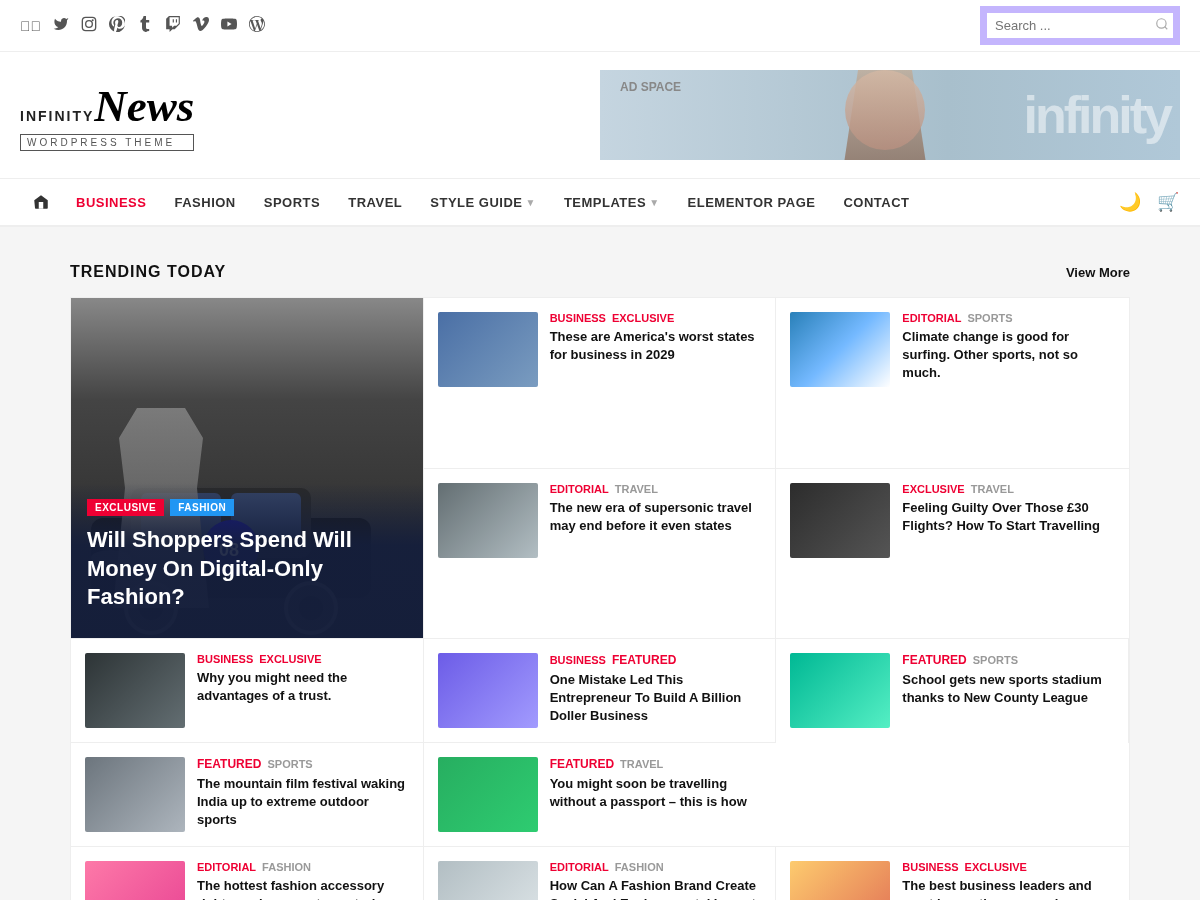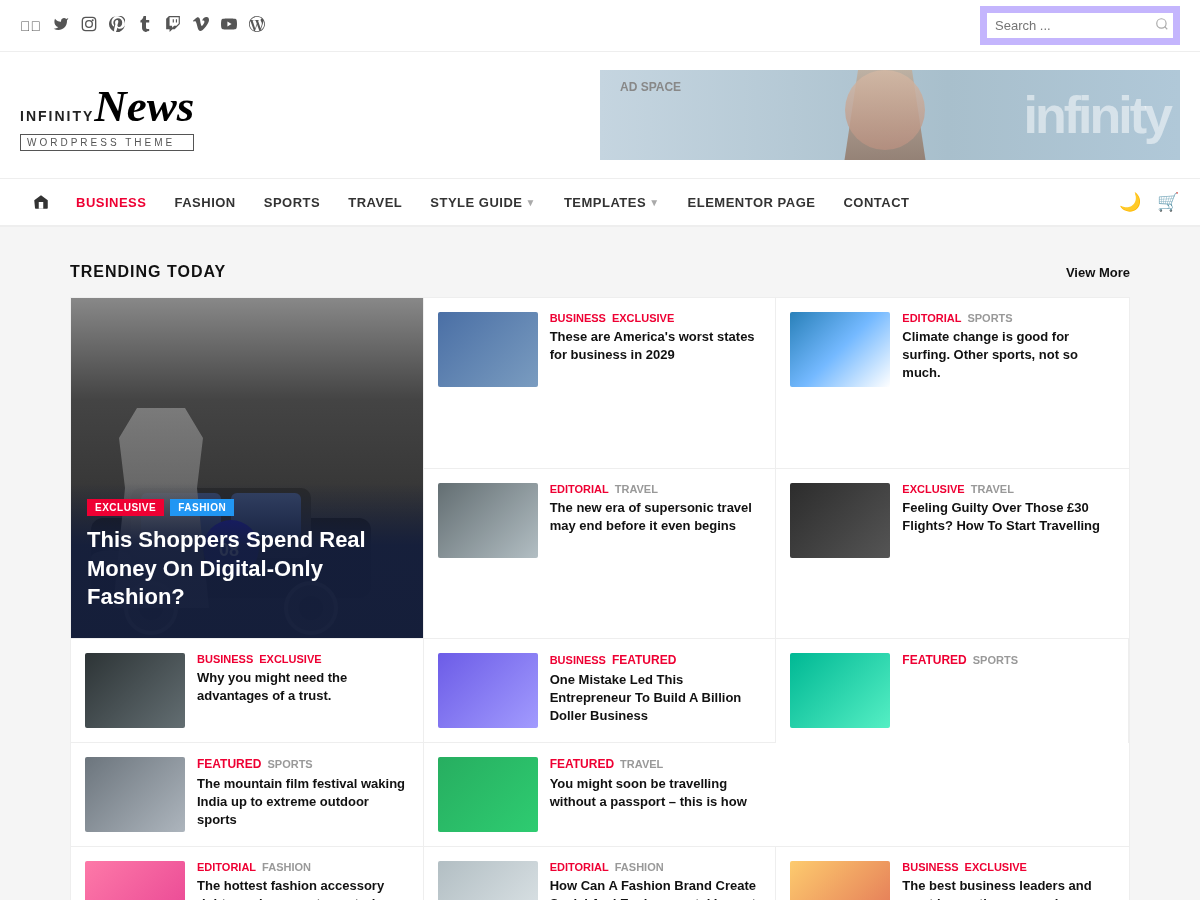--- a/index.html
+++ b/index.html
@@ -353,21 +353,21 @@
           <text x="148" y="118" font-size="18" font-weight="900" fill="#fff">08</text>
         </svg>
 
         <div style="position:absolute;bottom:30px;left:30px;width:120px;height:200px;background:linear-gradient(180deg,#888 0%,#555 100%);clip-path:polygon(30% 0%,70% 0%,85% 15%,80% 40%,90% 100%,10% 100%,20% 40%,15% 15%);opacity:0.8;"></div>
       </div>
       <div class="featured-overlay">
         <div class="tag-row">
           <span class="tag tag-exclusive">EXCLUSIVE</span>
           <span class="tag tag-fashion">FASHION</span>
         </div>
-        <div class="featured-title">This Shoppers Spend Real Money On Digital-Only Fashion?</div>
+        <div class="featured-title">Will Shoppers Spend Will Money On Digital-Only Fashion?</div>
       </div>
     </div>
 
     <div class="article-cell">
       <div class="article-thumb">
         <div class="img-city"></div>
       </div>
       <div class="article-content">
         <div class="article-tags">
           <span class="tag-business">BUSINESS</span>
@@ -392,21 +392,21 @@
 
     <div class="article-cell">
       <div class="article-thumb">
         <div class="img-road"></div>
       </div>
       <div class="article-content">
         <div class="article-tags">
           <span class="tag-editorial">EDITORIAL</span>
           <span class="tag-travel">TRAVEL</span>
         </div>
-        <div class="article-title">The new era of supersonic travel may end before it even begins</div>
+        <div class="article-title">The new era of supersonic travel may end before it even states</div>
       </div>
     </div>
 
     <div class="article-cell" style="border-right:none;">
       <div class="article-thumb">
         <div class="img-travel-woman"></div>
       </div>
       <div class="article-content">
         <div class="article-tags">
           <span class="tag-exclusive2">EXCLUSIVE</span>
@@ -444,20 +444,21 @@
 
     <div class="article-cell" style="border-bottom:none;">
       <div class="article-thumb">
         <div class="img-stadium"></div>
       </div>
       <div class="article-content">
         <div class="article-tags">
           <span class="tag-featured">FEATURED</span>
           <span class="tag-sports">SPORTS</span>
         </div>
+        <div class="article-title">School gets new sports stadium thanks to New County League</div>
       </div>
     </div>
 
     <div class="article-cell" style="border-bottom:none;">
       <div class="article-thumb">
         <div class="img-mountain"></div>
       </div>
       <div class="article-content">
         <div class="article-tags">
           <span class="tag-featured">FEATURED</span>

